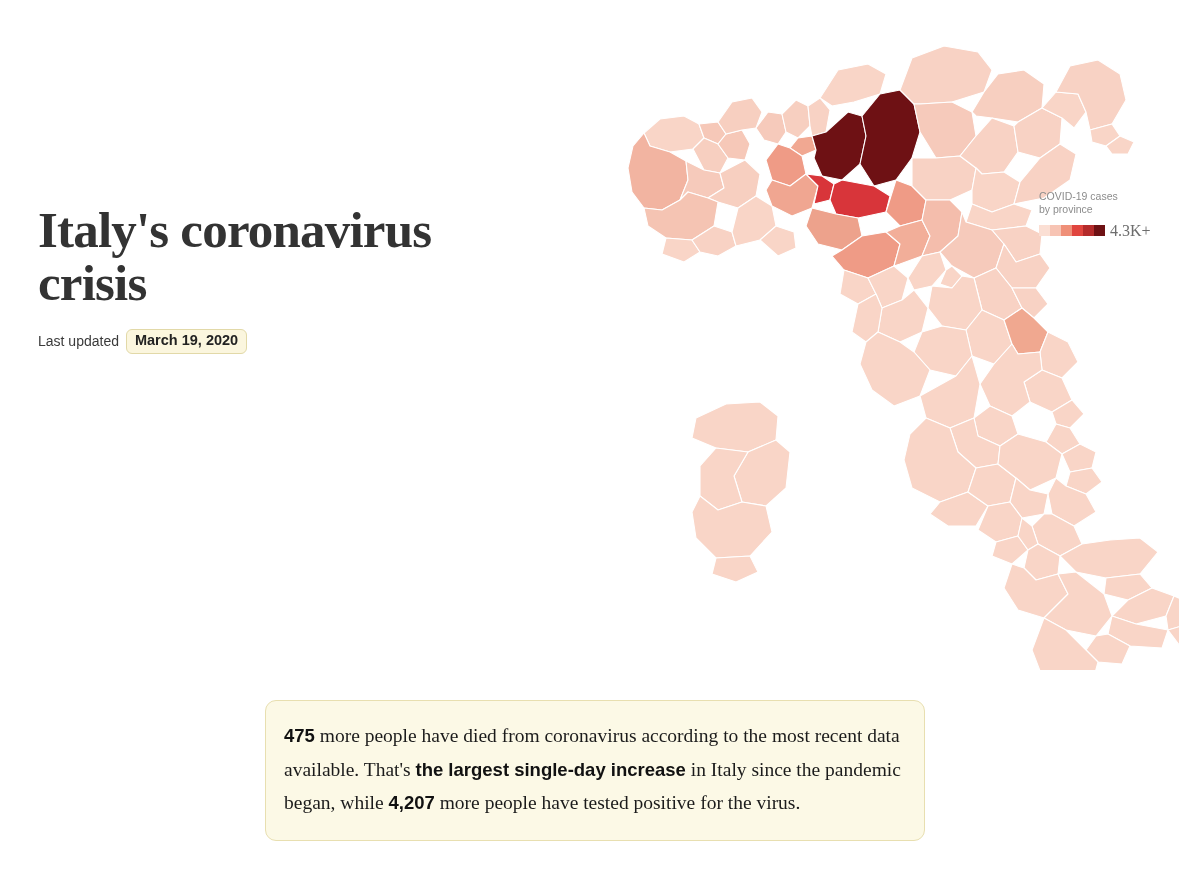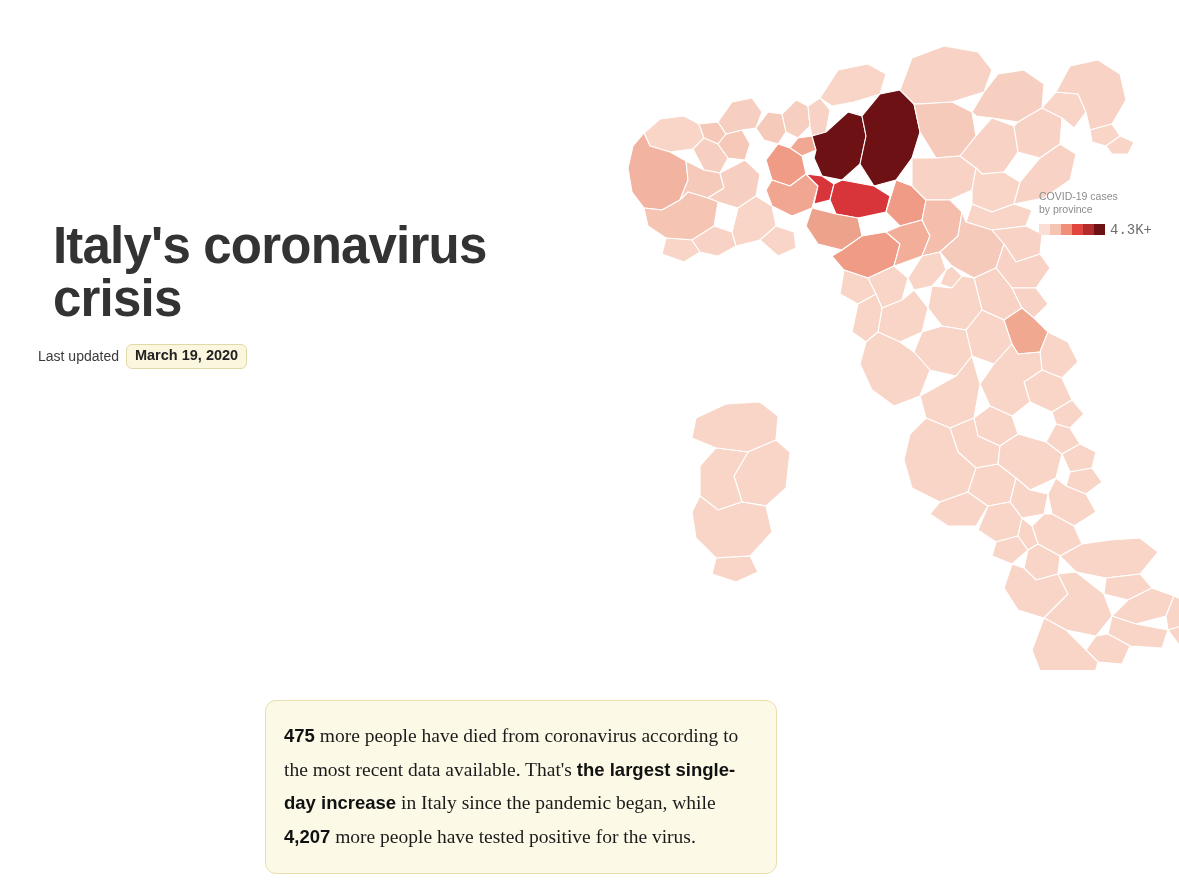--- a/index.html
+++ b/index.html
@@ -15,27 +15,27 @@
   }
 
   
   #headline-block {
     position: absolute;
     left: 38px;
     top: 204px;
     width: 470px;
   }
   #page-title {
-    font-family: Liberation Sans, sans-serif;
+    font-family: Liberation Serif, serif;
     font-size: 51px;
     line-height: 1.04;
     font-weight: 700;
     letter-spacing: -0.8px;
     color: #333333;
-    margin: 15px;
+    margin: 0;
     white-space: pre-line;
   }
   #updated-row {
     margin-top: 19px;
     display: flex;
     align-items: center;
     gap: 7px;
     height: 24px;
   }
   #updated-label {
@@ -89,32 +89,32 @@
     display: flex;
     align-items: center;
     gap: 5px;
   }
   #legend-swatches {
     display: flex;
     height: 11px;
   }
   .legend-swatch { width: 11px; height: 11px; }
   #legend-max {
-    font-size: 14px;
+    font-size: 16px;
     color: #6d6d6d;
-    font-family: Liberation Mono, monospace;
+    font-family: Liberation Serif, serif;
     white-space: nowrap;
   }
 
   
   #callout {
     position: absolute;
     left: 265px;
     top: 700px;
-    width: 512px;
+    width: 660px;
     box-sizing: border-box;
     background: #fcf9e6;
     border: 1px solid #e8dfb0;
     border-radius: 11px;
     padding: 18px 22px 20px 18px;
   }
   #callout-text {
     font-family: "Liberation Serif", serif;
     font-size: 19.5px;
     line-height: 1.72;

